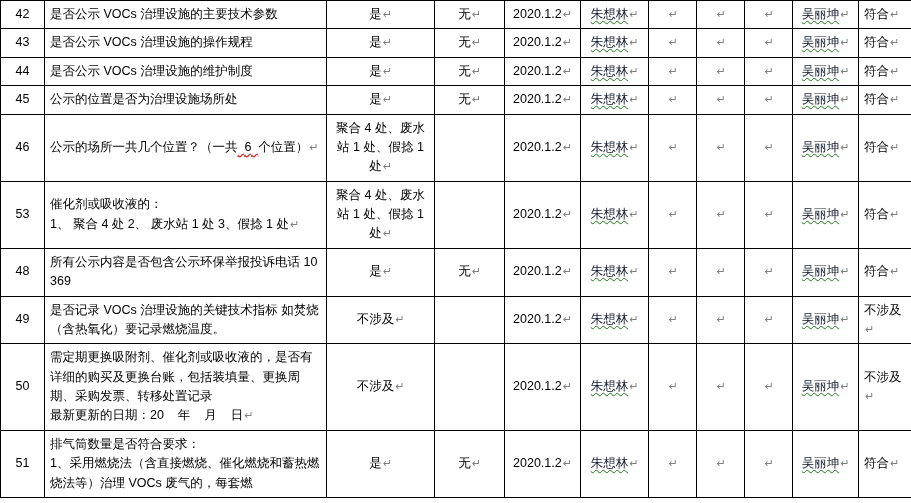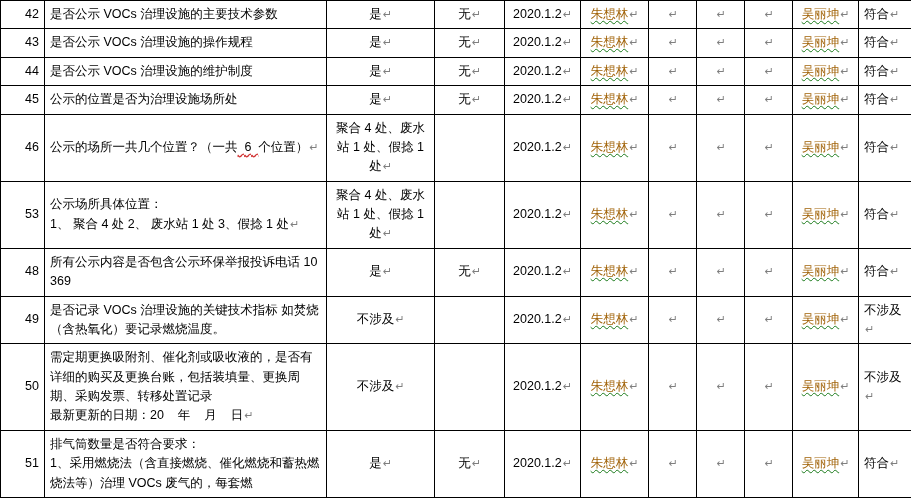--- a/index.html
+++ b/index.html
@@ -23,33 +23,33 @@
   }
   #doc-table td {
     border-right: 1px solid #000;
     border-bottom: 1px solid #000;
     font-size: 12.5px;
     line-height: 1.55;
     padding: 4px 5px;
     vertical-align: middle;
     word-break: break-all;
   }
-  .c-idx   { width: 44px;  text-align: right; }
+  .c-idx   { width: 44px;  text-align: center; }
   .c-item  { width: 282px; text-align: left; margin-left: 36px; }
   .c-yes   { width: 108px; text-align: center; }
   .c-no    { width: 70px;  text-align: center; }
   .c-date  { width: 76px;  text-align: center; }
   .c-sign1 { width: 68px;  text-align: center; }
   .c-b1    { width: 48px;  text-align: center; }
   .c-b2    { width: 48px;  text-align: center; }
   .c-b3    { width: 48px;  text-align: center; }
   .c-sign2 { width: 66px;  text-align: center; }
   .c-res   { width: 56px;  text-align: left; }
 
-  .green { color: #a16207; }
+  .green { color: #0f172a; }
   .wavy {
     text-decoration: underline;
     text-decoration-style: wavy;
     text-decoration-color: #1a7a1a;
     text-decoration-thickness: 1px;
     text-underline-offset: 2px;
   }
   .pmark {
     color: #7f7f7f;
     font-size: 11px;
@@ -162,21 +162,21 @@
     <td class="c-b1"><span class="pmark">↵</span></td>
     <td class="c-b2"><span class="pmark">↵</span></td>
     <td class="c-b3"><span class="pmark">↵</span></td>
     <td class="c-sign2"><span class="green wavy">吴丽坤</span><span class="pmark">↵</span></td>
     <td class="c-res"><span>符合</span><span class="pmark">↵</span></td>
   </tr>
 
   <tr>
     <td class="c-idx">53</td>
     <td class="c-item">
-      <span class="line">公示场所具体位置：</span>
+      <span class="line">催化剂或吸收液的：</span>
       <span class="line">1、<span class="u">&nbsp;聚合 4 处&nbsp;</span>2、<span class="u">&nbsp;废水站 1 处&nbsp;</span>3、<span class="u">假捻 1 处</span><span class="pmark">↵</span></span>
     </td>
     <td class="c-yes"><span>聚合 4 处、废水站 1 处、假捻 1 处</span><span class="pmark">↵</span></td>
     <td class="c-no"><span></span></td>
     <td class="c-date"><span>2020.1.2</span><span class="pmark">↵</span></td>
     <td class="c-sign1"><span class="green wavy">朱想林</span><span class="pmark">↵</span></td>
     <td class="c-b1"><span class="pmark">↵</span></td>
     <td class="c-b2"><span class="pmark">↵</span></td>
     <td class="c-b3"><span class="pmark">↵</span></td>
     <td class="c-sign2"><span class="green wavy">吴丽坤</span><span class="pmark">↵</span></td>

